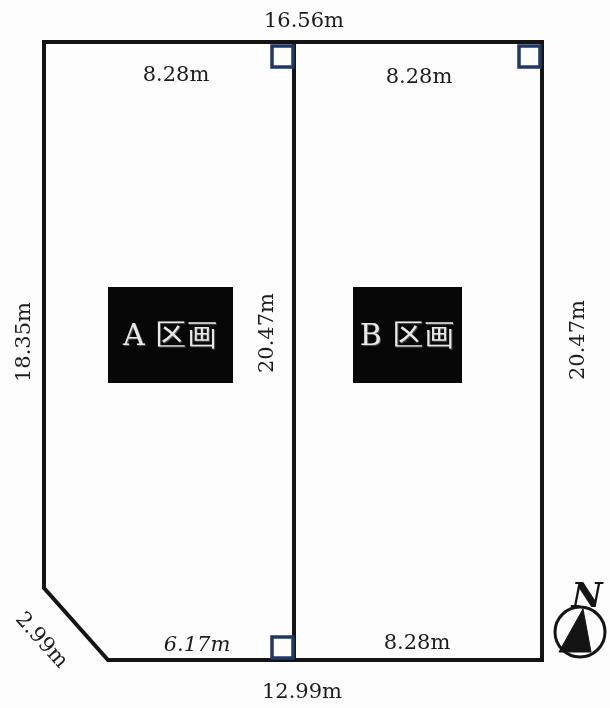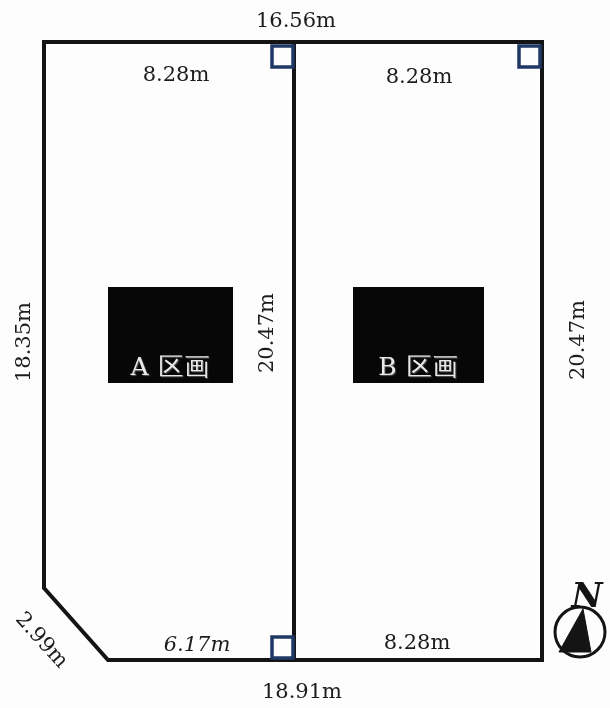--- a/index.html
+++ b/index.html
@@ -64,23 +64,23 @@
     transform: translate(-50%, -50%) rotate(-90deg);
   }
   .dim-label.diagonal {
     transform: translate(-50%, -50%) rotate(48deg);
   }
   .plot-box {
     position: absolute;
     background: var(--plot-box-bg);
     color: var(--plot-box-text);
     display: flex;
-    align-items: flex-end;
+    align-items: center;
     justify-content: center;
-    font-size: 25px;
+    font-size: 30px;
     letter-spacing: 1px;
     text-shadow: 1px 1px 1px #555;
   }
   .north-label {
     position: absolute;
     font-size: 34px;
     font-weight: bold;
     font-style: italic;
     color: var(--line-color);
     transform: translate(-50%, -50%);
@@ -101,33 +101,33 @@
     <rect class="marker" x="272" y="46" width="21" height="21"></rect>
     <rect class="marker" x="519" y="46" width="21" height="21"></rect>
     <rect class="marker" x="272" y="637" width="21" height="21"></rect>
 
     <g>
       <circle class="compass-circle" cx="580" cy="632" r="25"></circle>
       <polygon class="compass-needle" points="583,609 559,652 591,652"></polygon>
     </g>
   </svg>
 
-  <div class="dim-label" style="left:296px; top:20px;">16.56m</div>
+  <div class="dim-label" style="left:304px; top:20px;">16.56m</div>
   <div class="dim-label" style="left:176px; top:74px;">8.28m</div>
   <div class="dim-label" style="left:419px; top:76px;">8.28m</div>
   <div class="dim-label vertical" style="left:23px; top:342px;">18.35m</div>
   <div class="dim-label vertical" style="left:266px; top:333px;">20.47m</div>
   <div class="dim-label vertical" style="left:577px; top:340px;">20.47m</div>
   <div class="dim-label diagonal" style="left:42px; top:640px;">2.99m</div>
   <div class="dim-label" style="left:197px; top:644px;font-style:italic;">6.17m</div>
   <div class="dim-label" style="left:417px; top:642px;">8.28m</div>
-  <div class="dim-label" style="left:302px; top:691px;">18.91m</div>
+  <div class="dim-label" style="left:302px; top:691px;">12.99m</div>
 
   <div class="plot-box" style="left:108px; top:287px; width:125px; height:96px;">
     <span>A 区画</span>
   </div>
-  <div class="plot-box" style="left:353px; top:287px; width:131px; height:96px;">
+  <div class="plot-box" style="left:353px; top:287px; width:109px; height:96px;">
     <span>B 区画</span>
   </div>
 
   <div class="north-label" style="left:587px; top:595px;">N</div>
 
 </div>
 
 </body></html>

